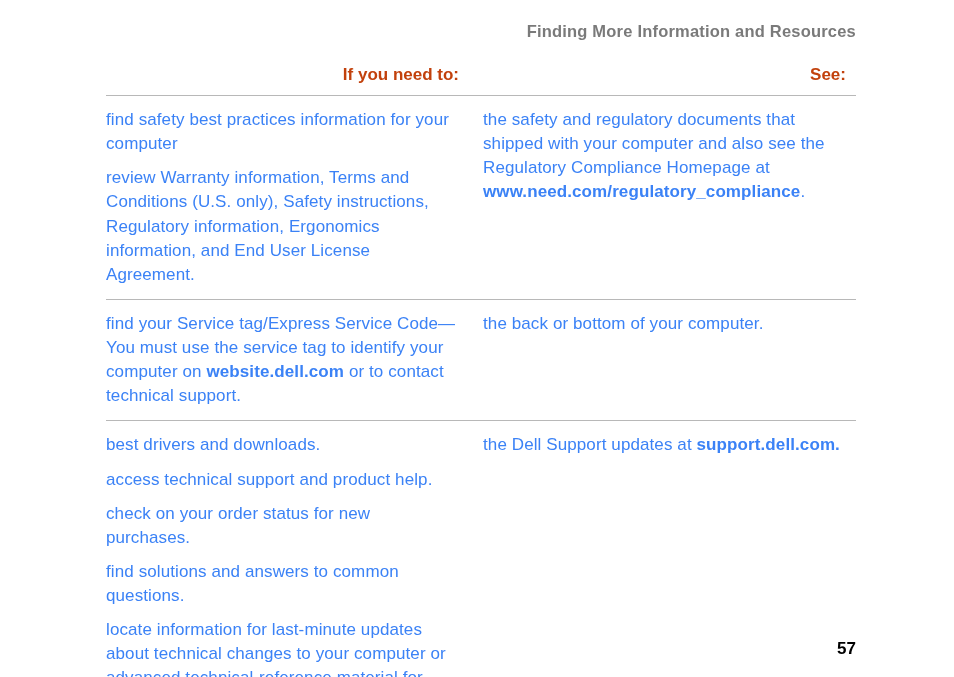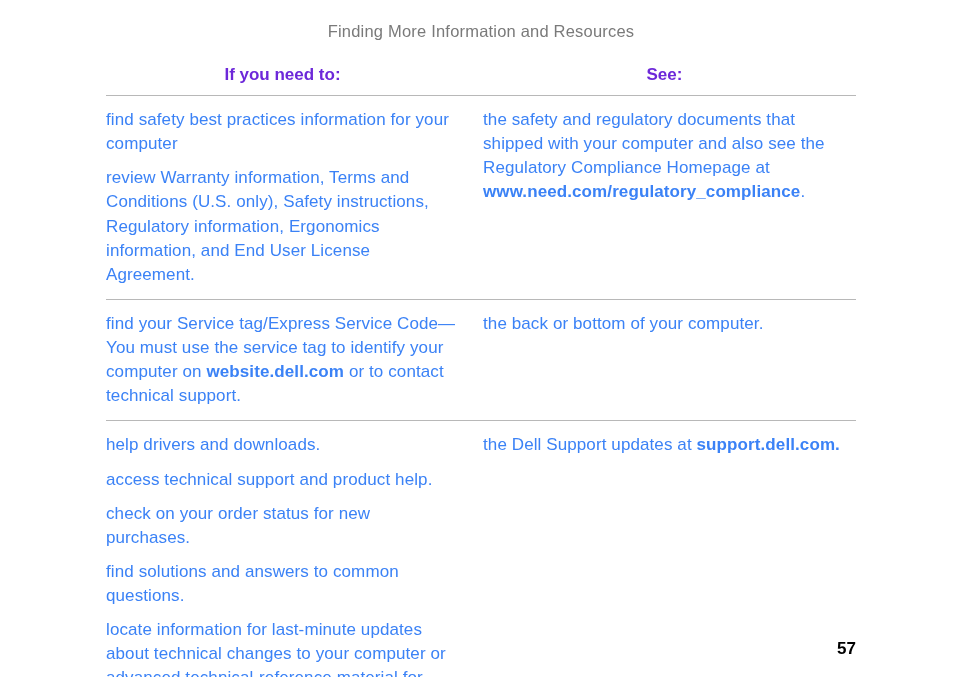--- a/index.html
+++ b/index.html
@@ -7,36 +7,36 @@
       width: 954px;
       height: 677px;
       background: #ffffff;
       font-family: "Helvetica Neue", Helvetica, Arial, sans-serif;
       color: #2a2a2a;
       position: relative;
       padding: 22px 98px 18px 106px;
       font-stretch: condensed;
     }
     .page-header {
-      text-align: center;
+      text-align: right;
       font-size: 16.5px;
-      font-weight: 400;
+      font-weight: 700;
       color: #7a7a7a;
       margin-bottom: 24px;
       letter-spacing: 0.2px;
     }
     table.info-table {
       width: 100%;
       border-collapse: collapse;
     }
     table.info-table th {
-      text-align: center;
+      text-align: right;
       font-size: 17px;
       font-weight: 700;
-      color: #6d28d9;
+      color: #c2410c;
       padding: 0 10px 10px 0;
       border-bottom: 1px solid #b8b8b8;
       vertical-align: top;
     }
     table.info-table th:first-child,
     table.info-table td:first-child {
       width: 50%;
       padding-right: 22px;
     }
     table.info-table th:last-child,
@@ -98,21 +98,21 @@
         <p>
           <span>find your Service tag/Express Service Code—You must use the service tag to identify your computer on </span><span class="bold">website.dell.com</span><span> or to contact technical support.</span>
         </p>
       </td>
       <td>
         <p>the back or bottom of your computer.</p>
       </td>
     </tr>
     <tr>
       <td>
-        <p>help drivers and downloads.</p>
+        <p>best drivers and downloads.</p>
         <p>access technical support and product help.</p>
         <p>check on your order status for new purchases.</p>
         <p>find solutions and answers to common questions.</p>
         <p>locate information for last-minute updates about technical changes to your computer or advanced technical-reference material for technicians or experienced users.</p>
       </td>
       <td>
         <p>
           <span>the Dell Support updates at </span><span class="bold">support.dell.com.</span>
         </p>
       </td>

